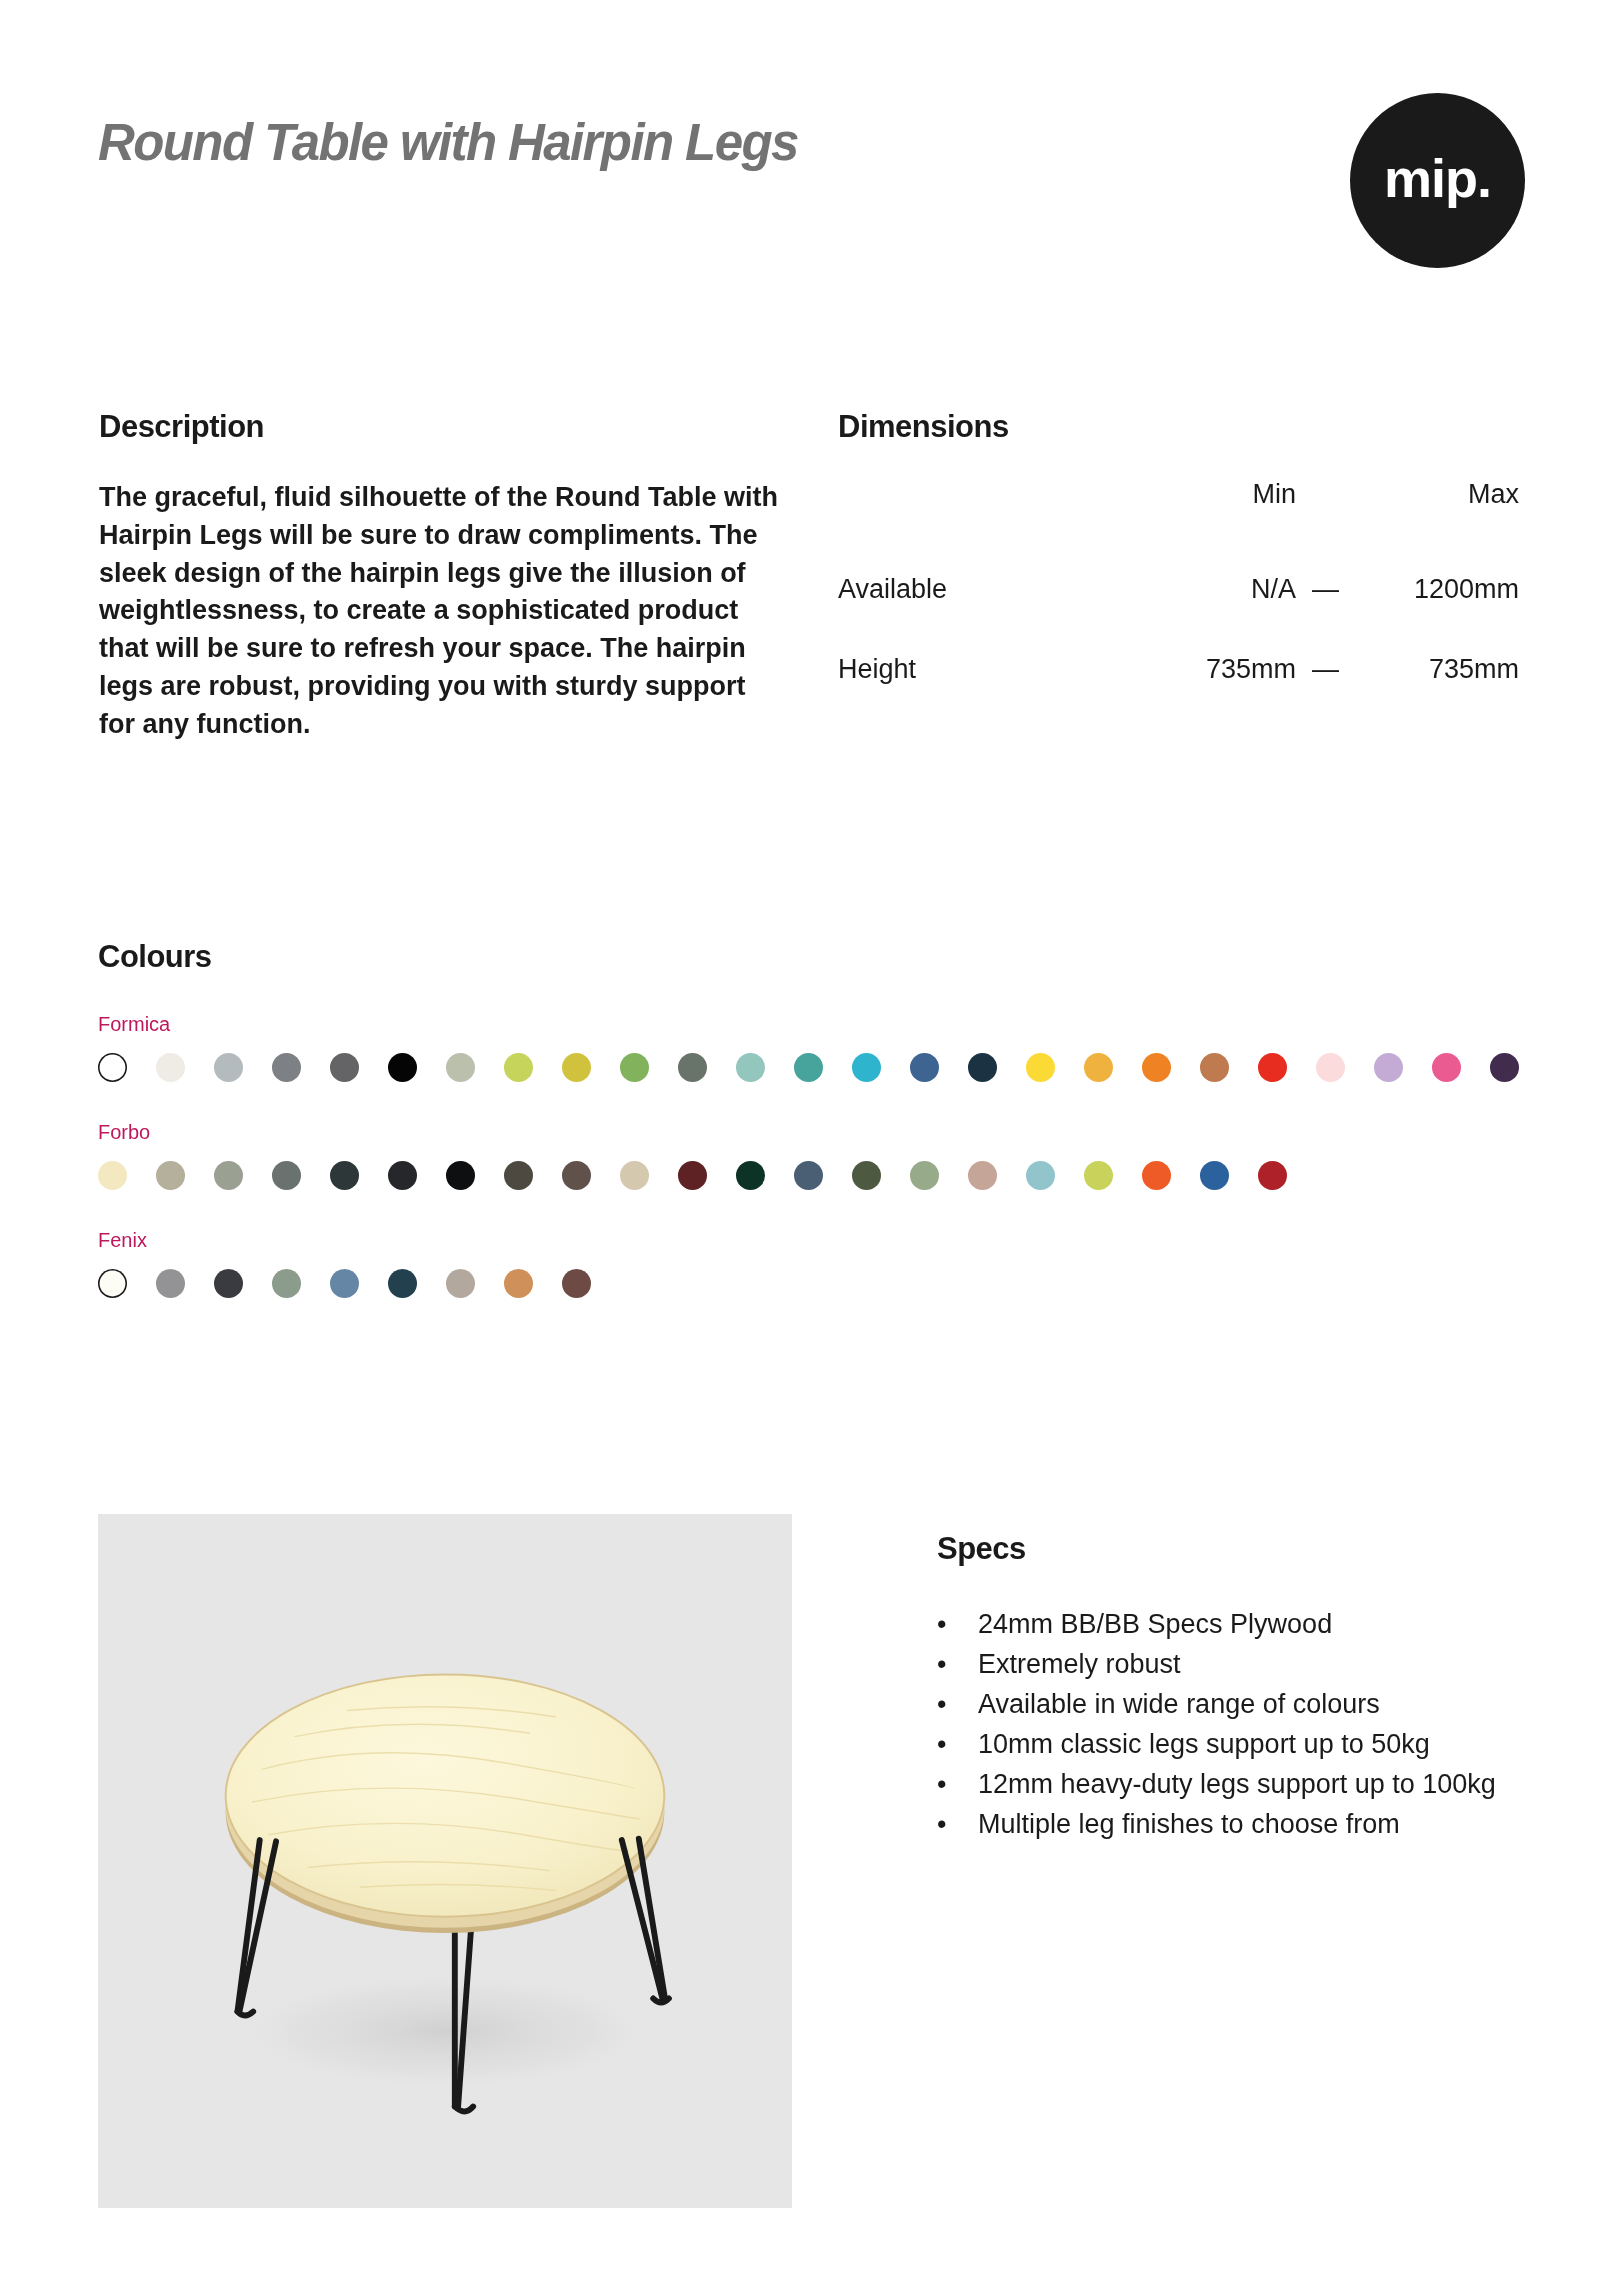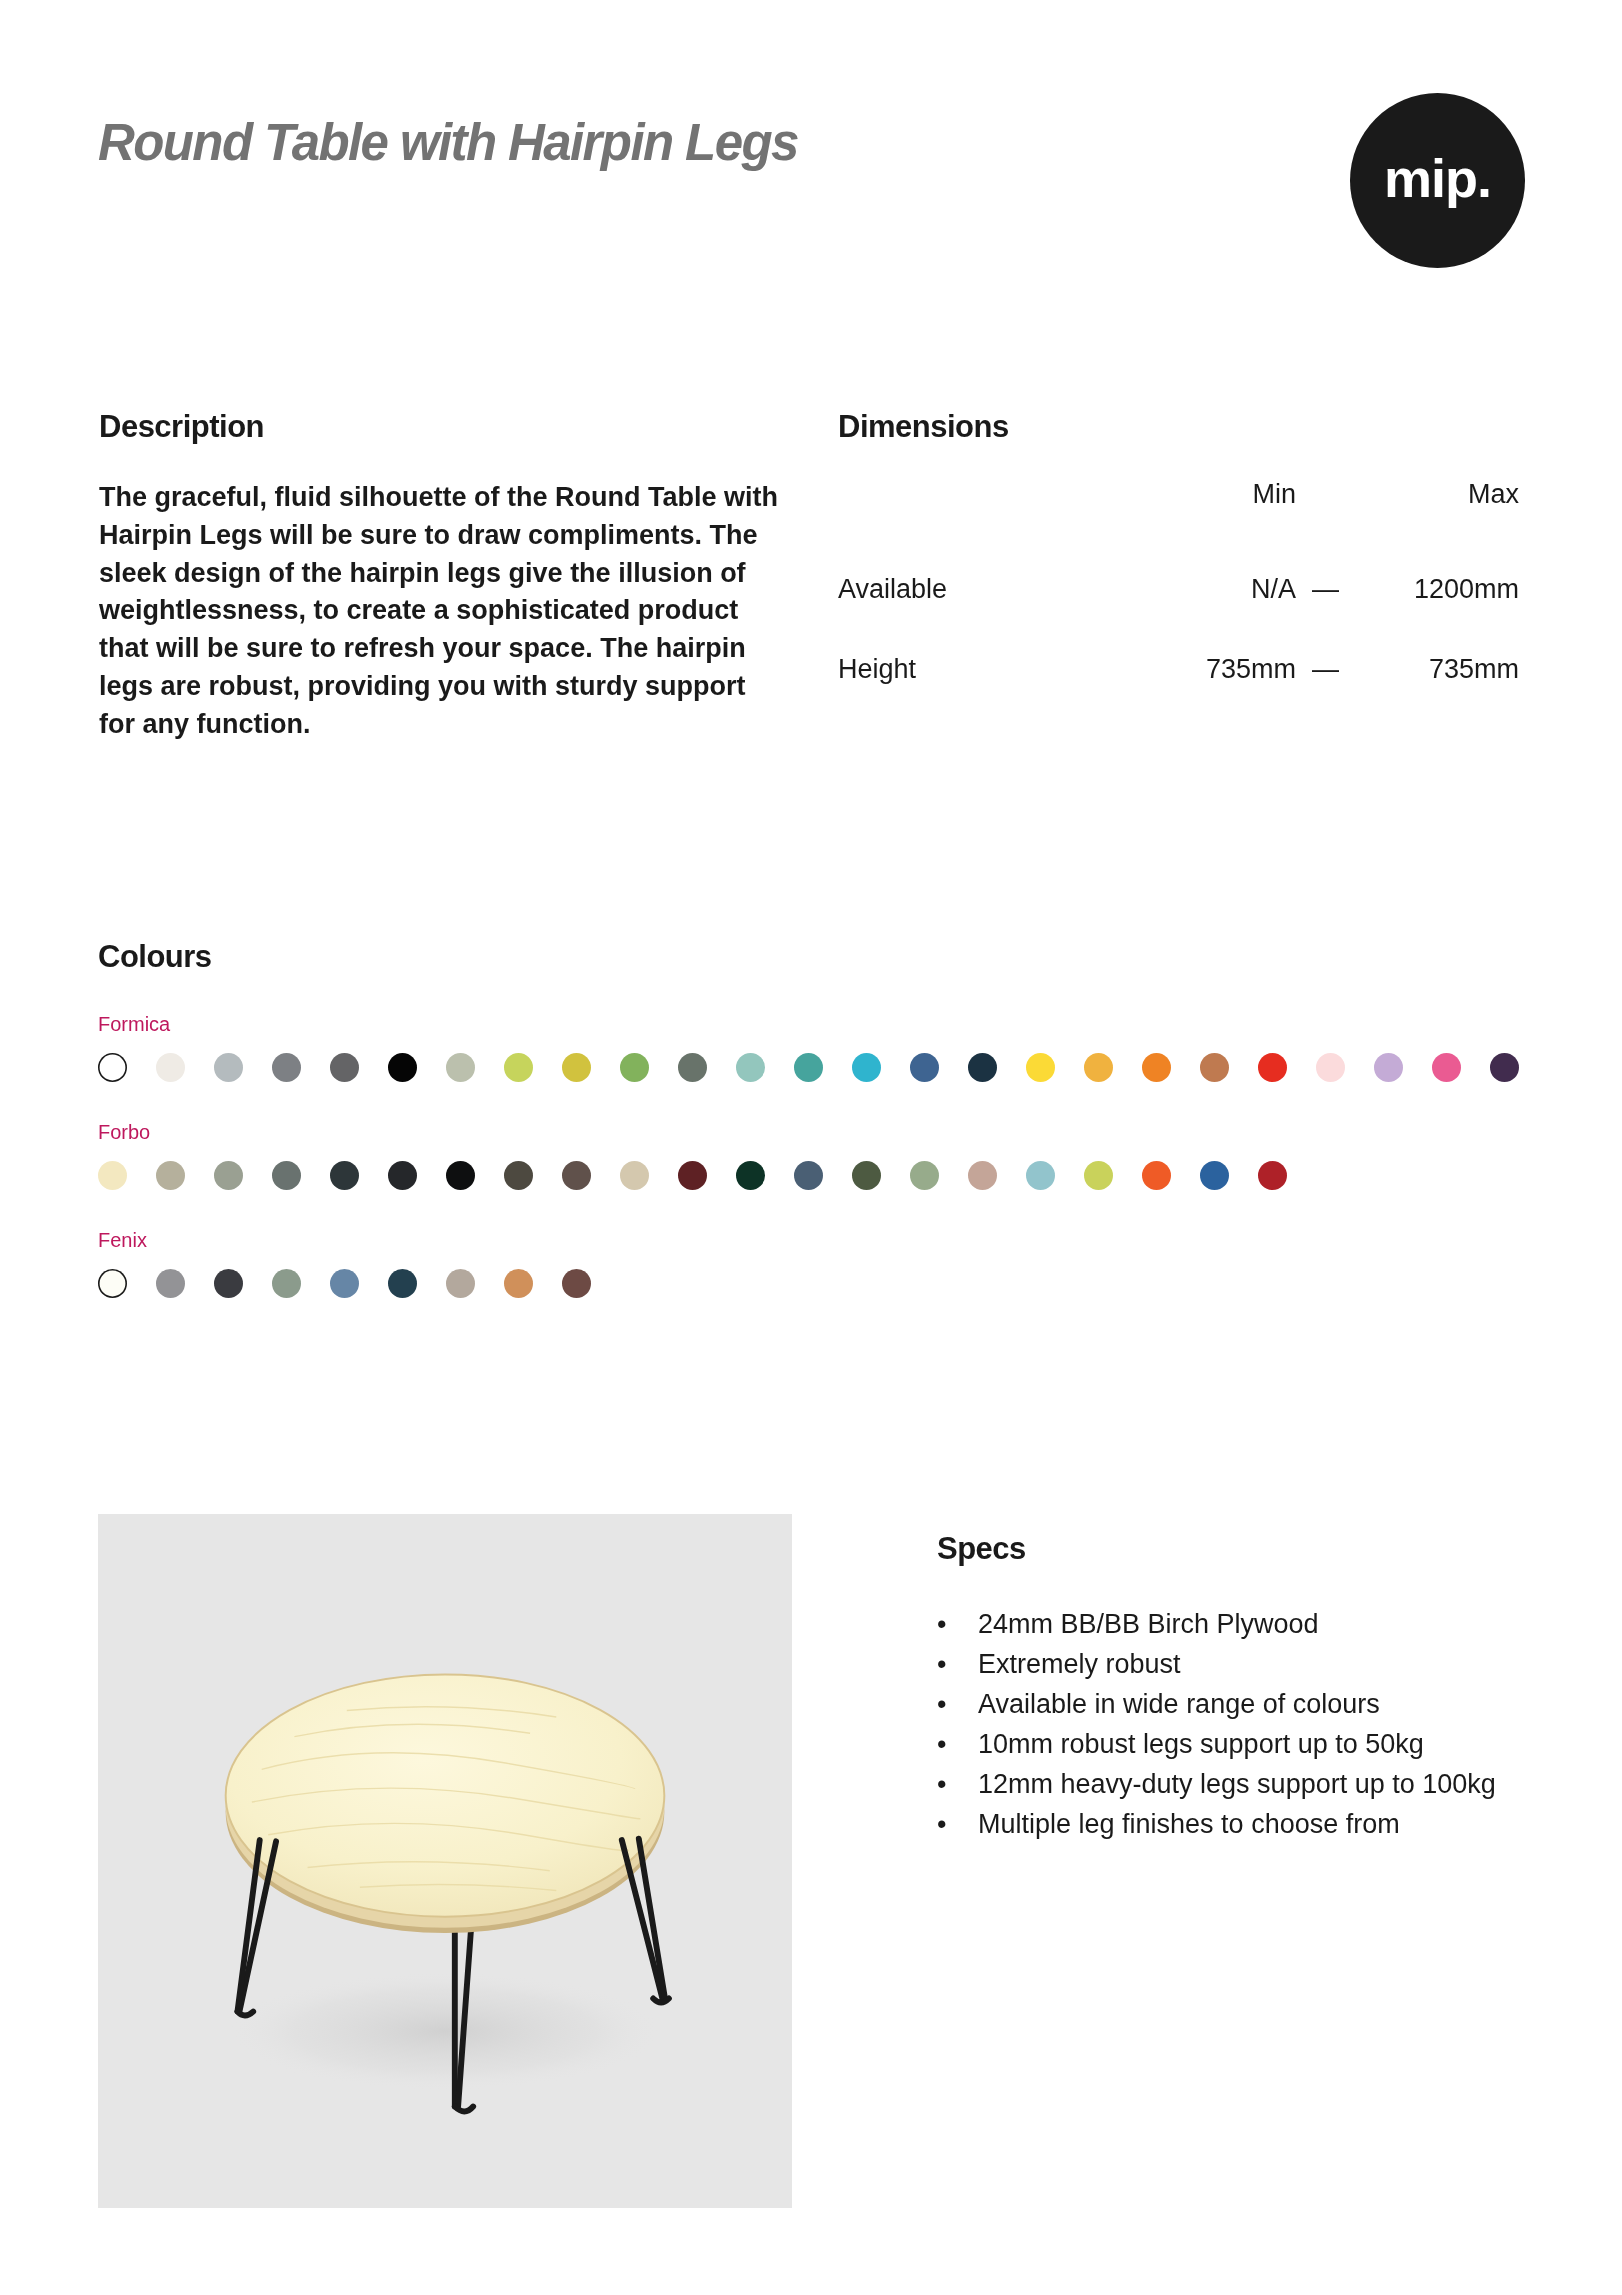--- a/index.html
+++ b/index.html
@@ -262,33 +262,33 @@
           <path d="M 848 740 Q 860 752 872 740" stroke-width="9"></path>
         </g>
       </svg>
     </div>
 
     <div class="specs">
       <h2>Specs</h2>
       <ul class="spec-list">
           <li class="spec-item">
             <span class="spec-bullet">•</span>
-            <span>24mm BB/BB Birch Plywood</span>
+            <span>24mm BB/BB Specs Plywood</span>
           </li>
           <li class="spec-item">
             <span class="spec-bullet">•</span>
             <span>Extremely robust</span>
           </li>
           <li class="spec-item">
             <span class="spec-bullet">•</span>
             <span>Available in wide range of colours</span>
           </li>
           <li class="spec-item">
             <span class="spec-bullet">•</span>
-            <span>10mm robust legs support up to 50kg</span>
+            <span>10mm classic legs support up to 50kg</span>
           </li>
           <li class="spec-item">
             <span class="spec-bullet">•</span>
             <span>12mm heavy-duty legs support up to 100kg</span>
           </li>
           <li class="spec-item">
             <span class="spec-bullet">•</span>
             <span>Multiple leg finishes to choose from</span>
           </li>
         </ul>

